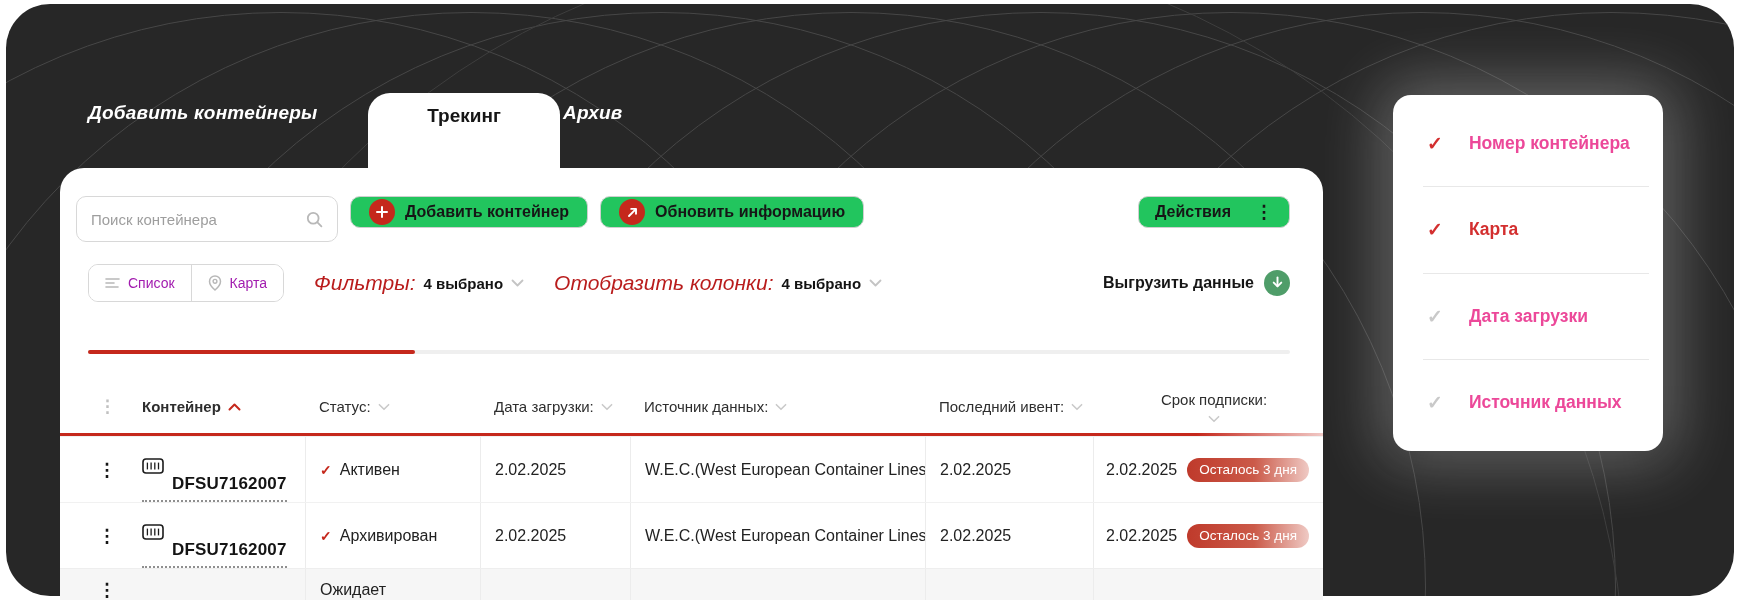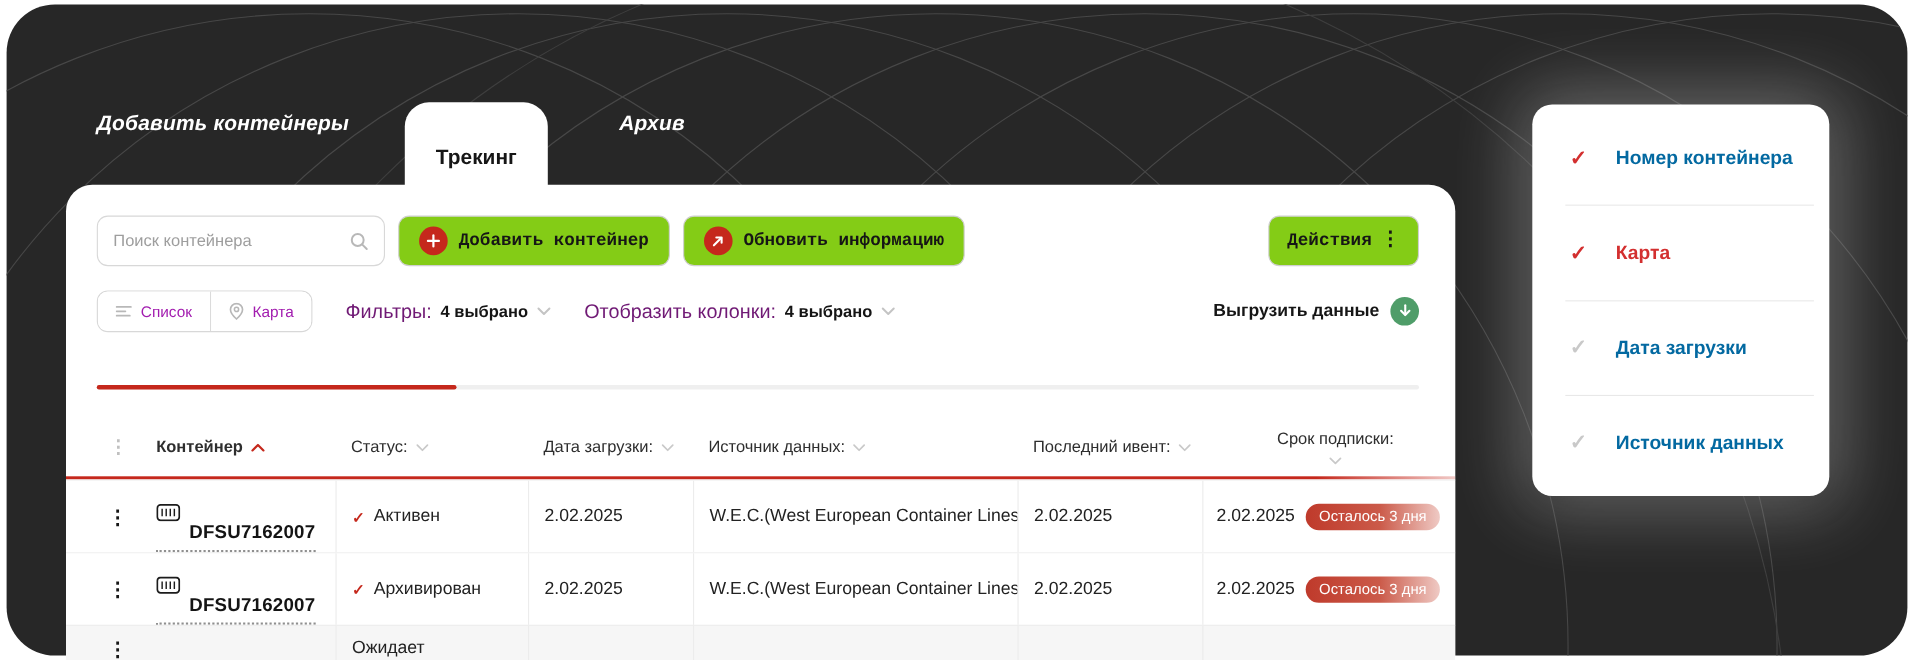--- a/index.html
+++ b/index.html
@@ -15,57 +15,57 @@
          border-radius:50%; top:8px; }
   .arc.a1{left:-300px;} .arc.a2{left:-110px;} .arc.a3{left:80px;} .arc.a4{left:270px;}
   .arc.a5{left:460px;} .arc.a6{left:650px;} .arc.a7{left:840px;} .arc.a8{left:1030px;}
   .arc.big{ width:1500px;height:1500px;top:-60px;left:120px;border-color:#3e3e3e;}
 
   
   .tab-label { position:absolute; top:102px; font-size:19px; font-weight:700; color:#ffffff;
                letter-spacing:.2px; cursor:default; z-index:2;font-style:italic; }
   .tab-add { left:88px; }
   .tab-archive { left:563px; }
-  .tab-active { position:absolute; left:368px; top:93px; width:130px; height:90px;
+  .tab-active { position:absolute; left:368px; top:93px; width:192px; height:90px;
                 background:#ffffff; border-radius:22px 22px 0 0; z-index:2;
                 display:flex; justify-content:center; padding-top:12px;
-                font-size:19px; font-weight:700; color:#161616;align-items:center; }
+                font-size:19px; font-weight:700; color:#161616; }
 
   
   .card { position:absolute; left:60px; top:168px; width:1263px; height:482px;
           background:#ffffff; border-radius:24px; overflow:hidden; z-index:3; }
 
-  .toolbar { position:absolute; left:28px; right:33px; top:28px; height:46px;
+  .toolbar { position:absolute; left:16px; right:33px; top:28px; height:46px;
              display:flex; align-items:flex-start; gap:12px; }
   .search-box { width:262px; height:46px; border:1px solid #d8d8d8; border-radius:10px;
                 display:flex; align-items:center; padding:0 14px; gap:8px; background:#fff; }
   .search-box input { flex:1; border:none; outline:none; font-size:15px; color:#2a2a2a;
                       font-family:"Liberation Sans",sans-serif; min-width:0; }
   .search-box input::placeholder { color:#9e9e9e; }
-  .btn { height:46px; border:1px solid #cfcfcf; border-radius:10px; background:#84cc16;
+  .btn { height:32px; border:1px solid #cfcfcf; border-radius:10px; background:#22c55e;
          display:flex; align-items:center; gap:10px; padding:0 18px;
-         font-size:16px; font-weight:700; color:#161616; cursor:pointer;font-family:Liberation Mono, monospace; }
+         font-size:16px; font-weight:700; color:#161616; cursor:pointer; }
   .icon-circle { width:26px; height:26px; border-radius:50%; display:flex;
                  align-items:center; justify-content:center; flex:0 0 auto; }
   .icon-red { background:#c5281c; }
   .icon-green { background:#4f9d69; }
   .spacer { flex:1; }
-  .btn-actions { font-weight:700; gap:8px; padding:0 16px; }
+  .btn-actions { font-weight:700; gap:24px; padding:0 16px; }
   .kebab { font-size:18px; font-weight:700; color:#161616; line-height:1; }
 
   
   .filterbar { position:absolute; left:28px; right:33px; top:96px; height:38px;
                display:flex; align-items:center; gap:30px; }
   .view-toggle { display:flex; height:38px; border:1px solid #d8d8d8; border-radius:10px;
                  overflow:hidden; }
   .view-seg { display:flex; align-items:center; gap:8px; padding:0 16px;
               font-size:14px; color:#a21caf; cursor:pointer; background:#fff; }
   .view-divider { width:1px; background:#d8d8d8; }
   .dd-group { display:flex; align-items:center; gap:8px; cursor:pointer; }
-  .dd-label { font-size:18px; color:#701a75; }
+  .dd-label { font-size:21px; color:#b91c1c;font-style:italic; }
   .dd-value { font-size:15px; font-weight:700; color:#141414; }
   .export { display:flex; align-items:center; gap:10px; cursor:pointer; }
   .export-label { font-size:16px; font-weight:700; color:#161616; }
 
   
   .hscroll { position:absolute; left:28px; right:33px; top:182px; height:4px;
              background:#efefef; border-radius:2px; }
   .hscroll-thumb { position:absolute; left:0; top:0; height:4px; width:327px;
                    background:#c5281c; border-radius:2px; cursor:grab; }
 
@@ -102,21 +102,21 @@
 
   
   .panel { position:absolute; left:1393px; top:95px; width:270px; height:356px;
            background:#ffffff; border-radius:18px; z-index:4;
            box-shadow:0 0 60px 12px rgba(255,255,255,.30), 0 6px 24px rgba(0,0,0,.25);
            display:flex; flex-direction:column; padding:6px 0; }
   .panel-item { flex:1; display:flex; align-items:center; padding:0 18px 0 34px;
                 gap:26px; cursor:pointer; }
   .panel-check { font-size:19px; font-weight:700; color:#c9c9c9; }
   .panel-check.on { color:#d32f2f; }
-  .panel-label { font-size:17.5px; font-weight:600; color:#0369a1; }
+  .panel-label { font-size:17.5px; font-weight:600; color:#ec4899; }
   .panel-label.accent { color:#d32f2f; }
   .panel-divider { height:1px; background:#e8e8e8; margin:0 14px 0 30px; }
 
   svg { display:block; }
 </style>
 </head>
 <body>
 
 <div class="stage">
 

